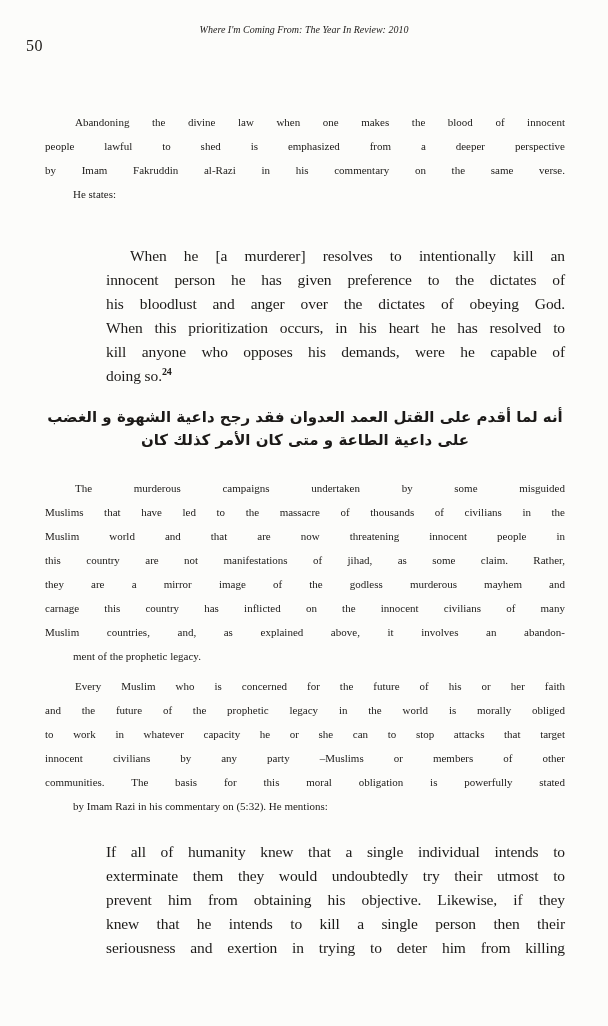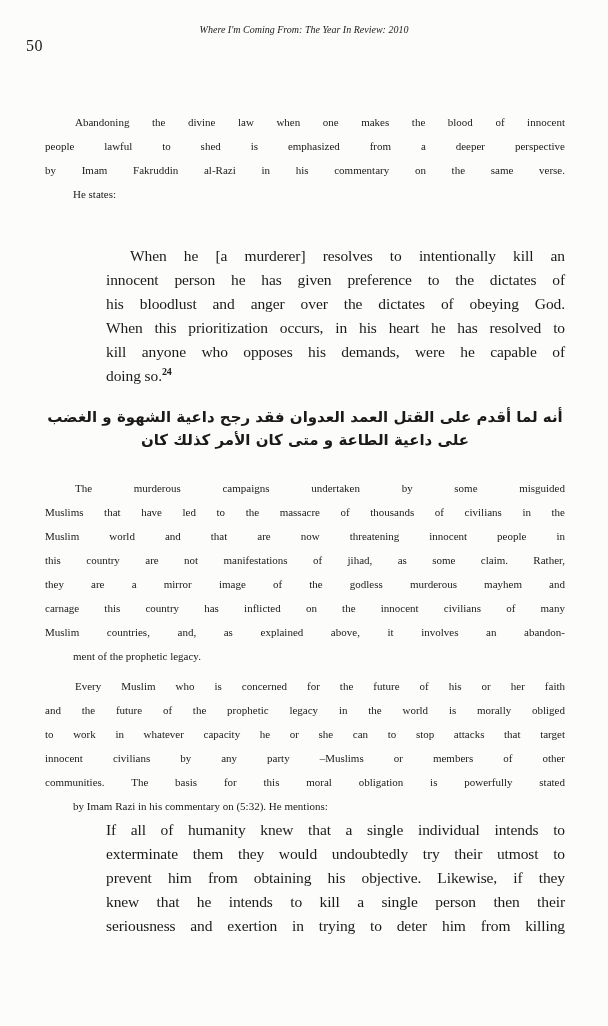--- a/index.html
+++ b/index.html
@@ -49,21 +49,21 @@
     margin-top: 18px;
     font-family: "DejaVu Sans", sans-serif;
     font-weight: bold;
     font-size: 15px;
     direction: rtl;
   }
   .arabic .jline { text-align: center; text-align-last: center; line-height: 23px; }
 
   .p2 { margin-top: 24px; }
   .p3 { margin-top: 6px; }
-  .quote2 { }
+  .quote2 { margin-top: 22px; }
 </style>
 </head>
 <body>
 
 <div class="page">
 
   <header>
     <span class="pagenum">50</span>
     <span class="runtitle">Where I'm Coming From: The Year In Review: 2010</span>
   </header>

